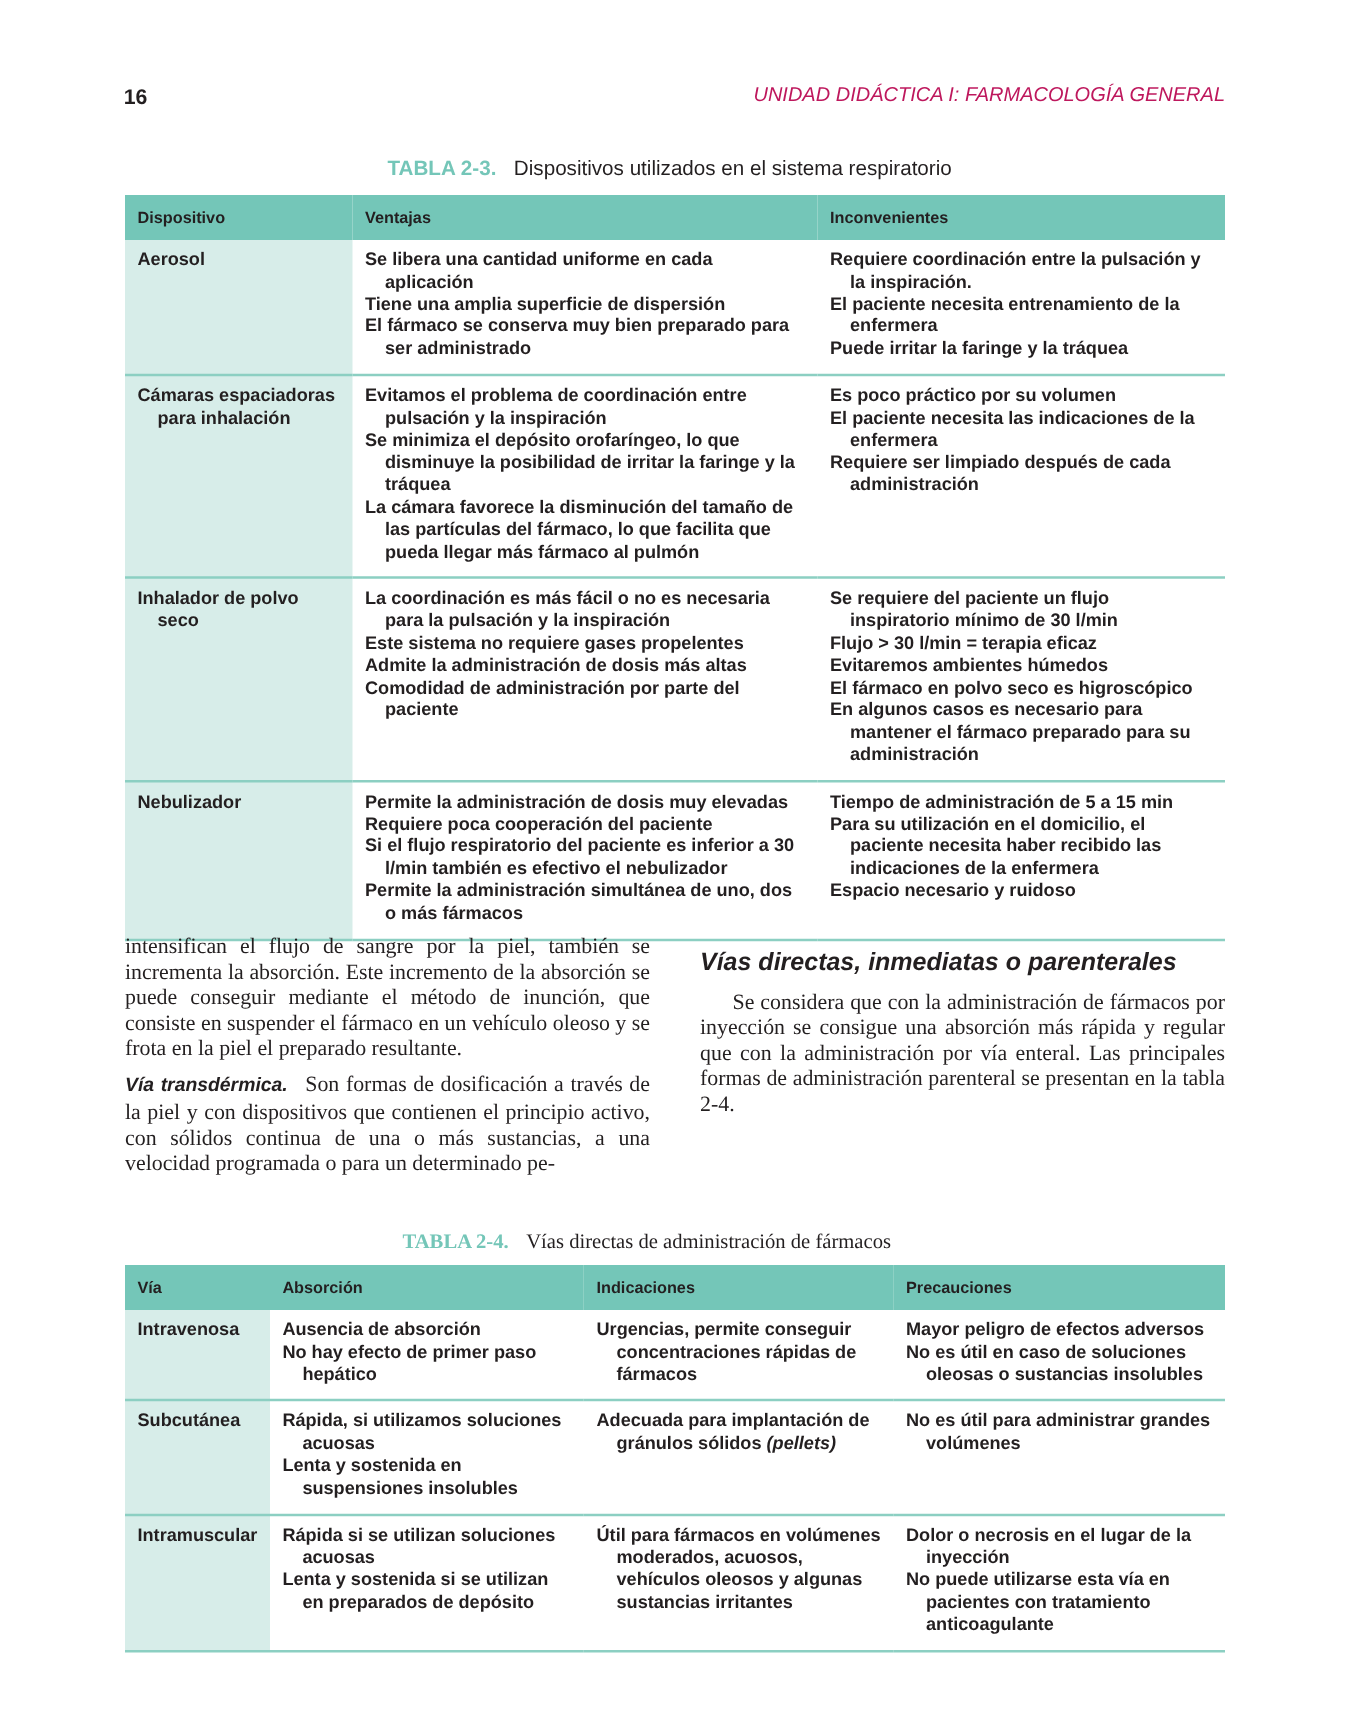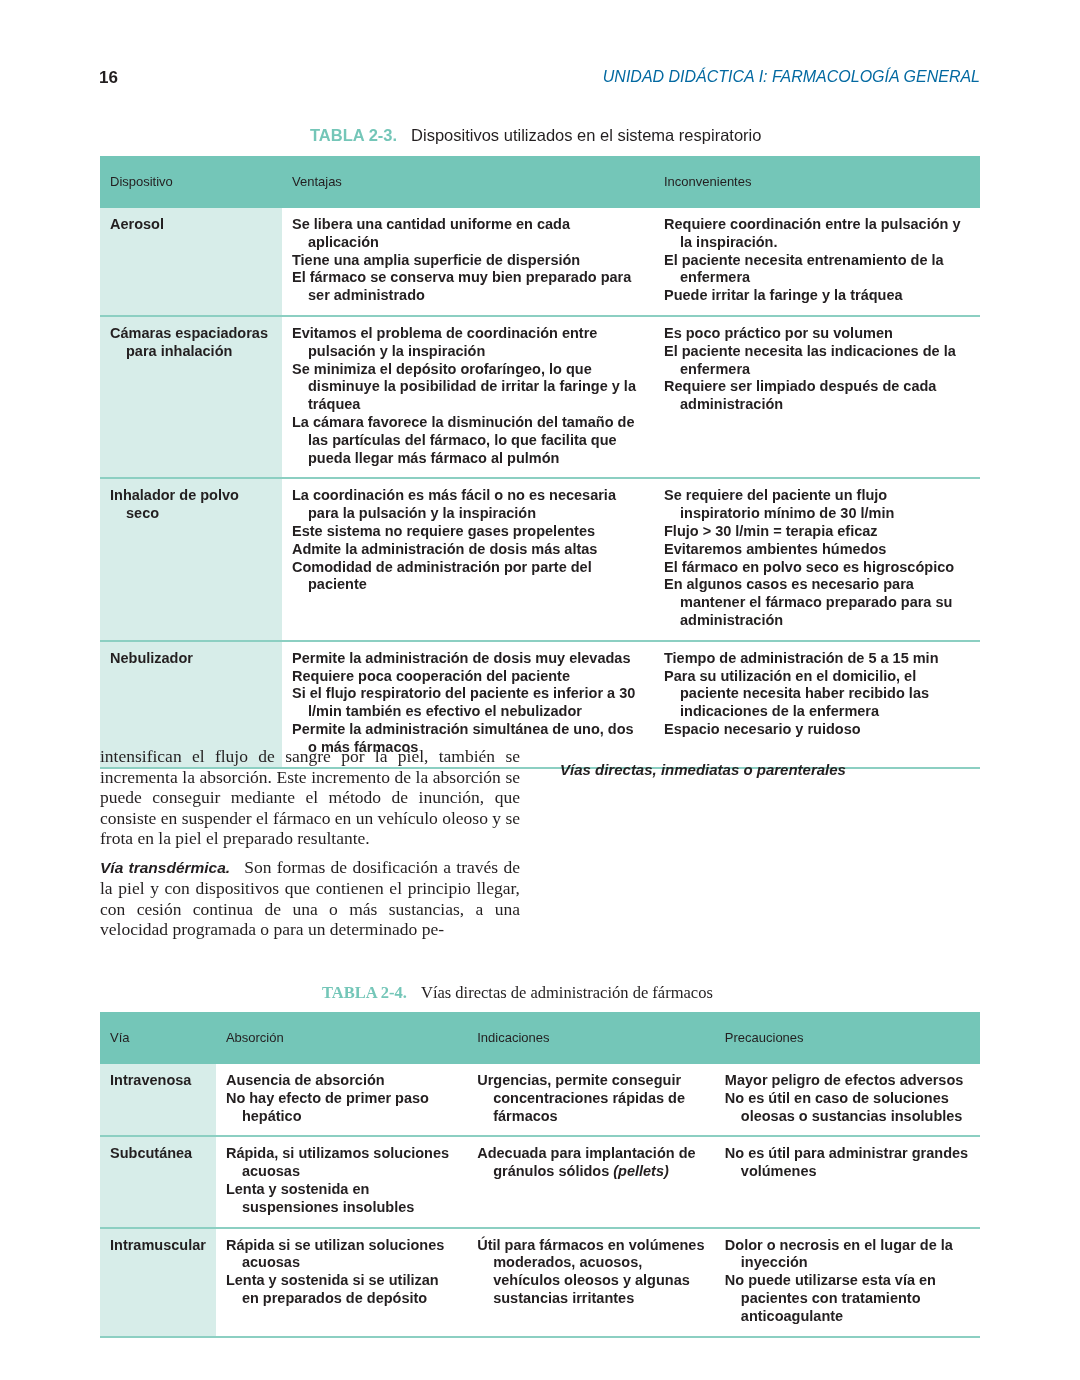--- a/index.html
+++ b/index.html
@@ -1,30 +1,30 @@
 <!DOCTYPE html>
 <html><head>
 <meta charset="utf-8">
 <style>
   * { box-sizing: border-box; margin: 0; padding: 0; }
   body { width: 1080px; height: 1380px; background: #ffffff; position: relative; font-family: "Liberation Sans", sans-serif; color: #231f20; overflow: hidden; }
   .page-num { position: absolute; left: 99px; top: 68px; font-size: 17px; font-weight: bold; }
-  .running-head { position: absolute; right: 100px; top: 68px; font-size: 16px; font-style: italic; color: #0369a1; }
+  .running-head { position: absolute; right: 100px; top: 68px; font-size: 16px; font-style: italic; color: #be185d; }
   .tcap { position: absolute; font-size: 16.5px; }
   .tcap .num { color: #74c6b8; font-weight: bold; margin-right: 14px; }
   table { position: absolute; border-collapse: collapse; font-size: 14.5px; line-height: 17.8px; }
-  th { background: #74c6b8; text-align: left; font-size: 13px; font-weight: normal; padding: 9px 10px; height: 52px; }
+  th { background: #74c6b8; text-align: left; font-size: 13px; font-weight: bold; padding: 9px 10px; height: 36px; }
   td { vertical-align: top; padding: 8px 10px 10px 10px; border-bottom: 2.5px solid #8ccfc2; font-weight: bold; }
   td.c0 { background: #d7ede9; }
   td.c0 .label { padding-left: 16px; text-indent: -16px; }
   .item { padding-left: 16px; text-indent: -16px; }
   .body-col { position: absolute; font-family: "Liberation Serif", serif; font-size: 17.5px; line-height: 20.5px; text-align: justify; color: #231f20; }
   .body-col p { margin-bottom: 8px; }
   .runin { font-family: "Liberation Sans", sans-serif; font-weight: bold; font-style: italic; font-size: 15.5px; margin-right: 14px; }
-  .sec-head { font-family: "Liberation Sans", sans-serif; font-weight: bold; font-style: italic; font-size: 15px; margin: 14px 0 10px 0; text-align: left; }
+  .sec-head { font-family: "Liberation Sans", sans-serif; font-weight: bold; font-style: italic; font-size: 20px; margin: 14px 0 10px 0; text-align: left; }
   .indent { text-indent: 26px; }
 </style>
 </head>
 <body>
 
 <div class="page-num">16</div>
 <div class="running-head">UNIDAD DIDÁCTICA I: FARMACOLOGÍA GENERAL</div>
 
 <div class="tcap" style="left:310px; top:126px;">
   <span class="num">TABLA 2-3.</span><span>Dispositivos utilizados en el sistema respiratorio</span>
@@ -106,25 +106,26 @@
           <div class="item">Tiempo de administración de 5 a 15 min</div>
           <div class="item">Para su utilización en el domicilio, el paciente necesita haber recibido las indicaciones de la enfermera</div>
           <div class="item">Espacio necesario y ruidoso</div>
         </td>
       </tr>
     </tbody>
 </table>
 
 <div class="body-col" style="left:100px; top:746px; width:420px;">
   <p>intensifican el flujo de sangre por la piel, también se incrementa la absorción. Este incremento de la absorción se puede conseguir mediante el método de inunción, que consiste en suspender el fármaco en un vehículo oleoso y se frota en la piel el preparado resultante.</p>
-  <p><span class="runin">Vía transdérmica.</span><span>Son formas de dosificación a través de la piel y con dispositivos que contienen el principio llegar, con cesión continua de una o más sustancias, a una velocidad programada o para un determinado pe-</span></p>
+  <p><span class="runin">Vía transdérmica.</span><span>Son formas de dosificación a través de la piel y con dispositivos que contienen el principio activo, con sólidos continua de una o más sustancias, a una velocidad programada o para un determinado pe-</span></p>
 </div>
 
 <div class="body-col" style="left:560px; top:746px; width:420px;">
   <div class="sec-head">Vías directas, inmediatas o parenterales</div>
+  <p class="indent">Se considera que con la administración de fármacos por inyección se consigue una absorción más rápida y regular que con la administración por vía enteral. Las principales formas de administración parenteral se presentan en la tabla 2-4.</p>
 </div>
 
 <div class="tcap" style="left:322px; top:983px;font-family:Liberation Serif, serif;">
   <span class="num">TABLA 2-4.</span><span>Vías directas de administración de fármacos</span>
 </div>
 
 <table style="left:100px; top:1012px; width:880px;">
   <colgroup>
       <col style="width:111px">
       <col style="width:253px">

